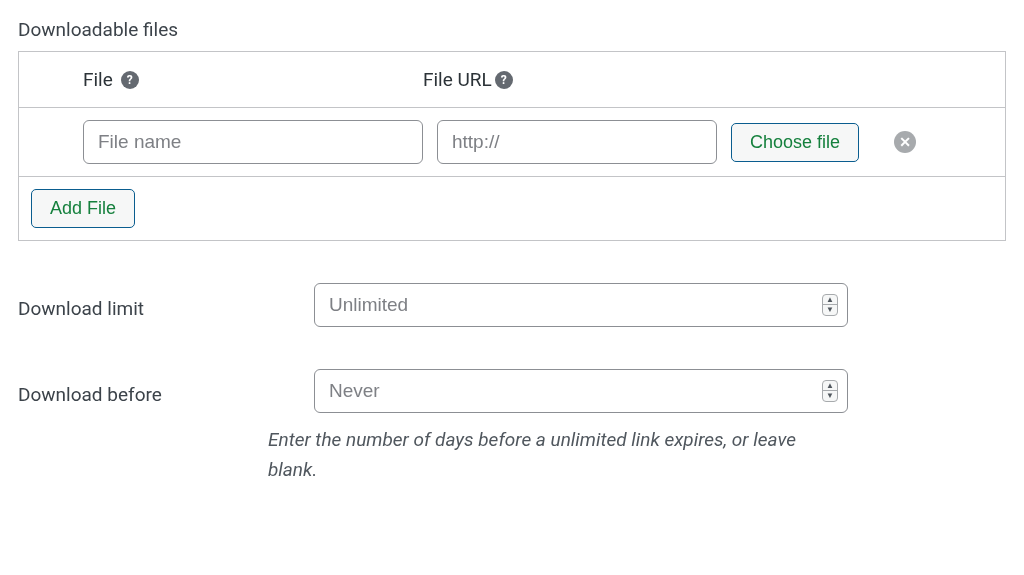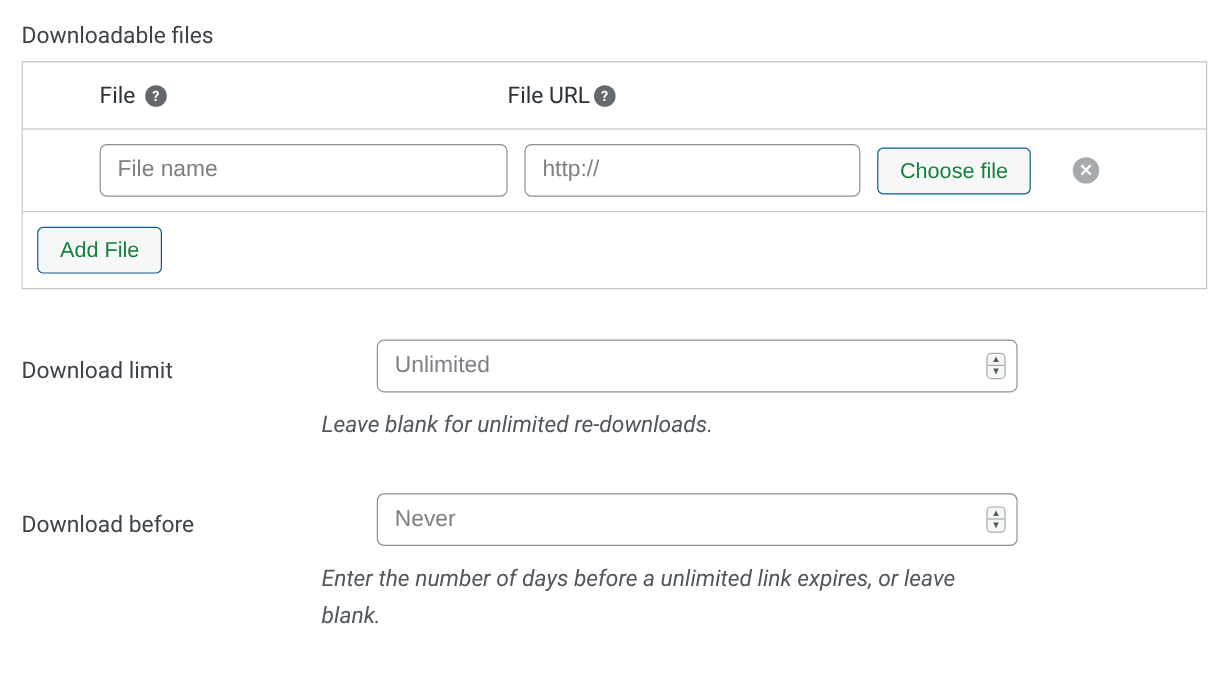--- a/index.html
+++ b/index.html
@@ -209,21 +209,20 @@
 <div class="form-row">
   <div class="label-col">Download limit</div>
   <div class="input-col">
     <div class="spinner-input">
       <input type="text" placeholder="Unlimited" style="">
       <div class="spinner-controls">
         <div class="spinner-btn">▲</div>
         <div class="spinner-btn">▼</div>
       </div>
     </div>
-    <div class="help-text">Leave blank for unlimited re-downloads.</div>
   </div>
 </div>
 
 <div class="form-row">
   <div class="label-col">Download before</div>
   <div class="input-col">
     <div class="spinner-input">
       <input type="text" placeholder="Never" style="">
       <div class="spinner-controls">
         <div class="spinner-btn">▲</div>

